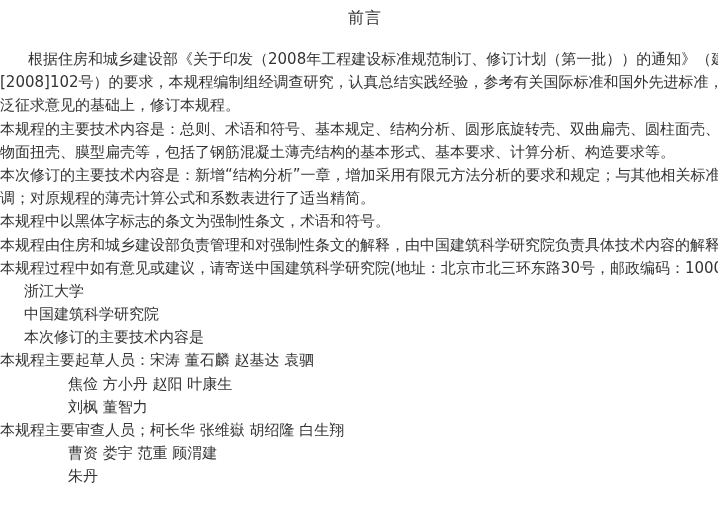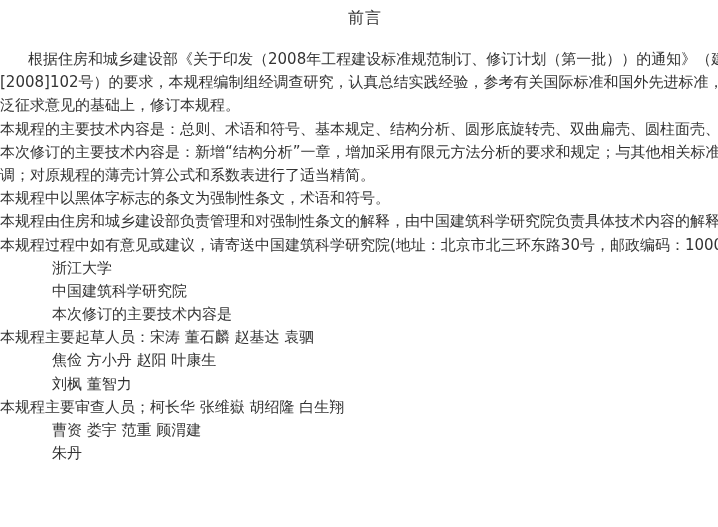--- a/index.html
+++ b/index.html
@@ -31,33 +31,34 @@
   }
   .line {
     font-size: 15px;
     line-height: 23.2px;
     height: 23.2px;
     white-space: nowrap;
     text-align: left;
   }
   .ind-none  { padding-left: 0; }
   .ind-first { padding-left: 28px; }
-  .ind-unit  { padding-left: 52px; }
-  .ind-name  { padding-left: 52px; }
+  .ind-unit  { padding-left: 24px; }
+  .ind-name  { padding-left: 68px; }
 </style>
 </head>
 <body>
 
 <div class="doc">
   <div class="doc-title">前言</div>
   <div class="doc-lines">
       <div class="line ind-first">根据住房和城乡建设部《关于印发（2008年工程建设标准规范制订、修订计划（第一批））的通知》（建标</div>
       <div class="line ind-none">[2008]102号）的要求，本规程编制组经调查研究，认真总结实践经验，参考有关国际标准和国外先进标准，并在广</div>
       <div class="line ind-none">泛征求意见的基础上，修订本规程。</div>
       <div class="line ind-none">本规程的主要技术内容是：总则、术语和符号、基本规定、结构分析、圆形底旋转壳、双曲扁壳、圆柱面壳、双曲抛</div>
+      <div class="line ind-none">物面扭壳、膜型扁壳等，包括了钢筋混凝土薄壳结构的基本形式、基本要求、计算分析、构造要求等。</div>
       <div class="line ind-none">本次修订的主要技术内容是：新增“结构分析”一章，增加采用有限元方法分析的要求和规定；与其他相关标准协</div>
       <div class="line ind-none">调；对原规程的薄壳计算公式和系数表进行了适当精简。</div>
       <div class="line ind-none">本规程中以黑体字标志的条文为强制性条文，术语和符号。</div>
       <div class="line ind-none">本规程由住房和城乡建设部负责管理和对强制性条文的解释，由中国建筑科学研究院负责具体技术内容的解释。执行</div>
       <div class="line ind-none">本规程过程中如有意见或建议，请寄送中国建筑科学研究院(地址：北京市北三环东路30号，邮政编码：100013)。</div>
       <div class="line ind-unit">浙江大学</div>
       <div class="line ind-unit">中国建筑科学研究院</div>
       <div class="line ind-unit">本次修订的主要技术内容是</div>
       <div class="line ind-none">本规程主要起草人员：宋涛 董石麟 赵基达 袁驷</div>
       <div class="line ind-name">焦俭 方小丹 赵阳 叶康生</div>

